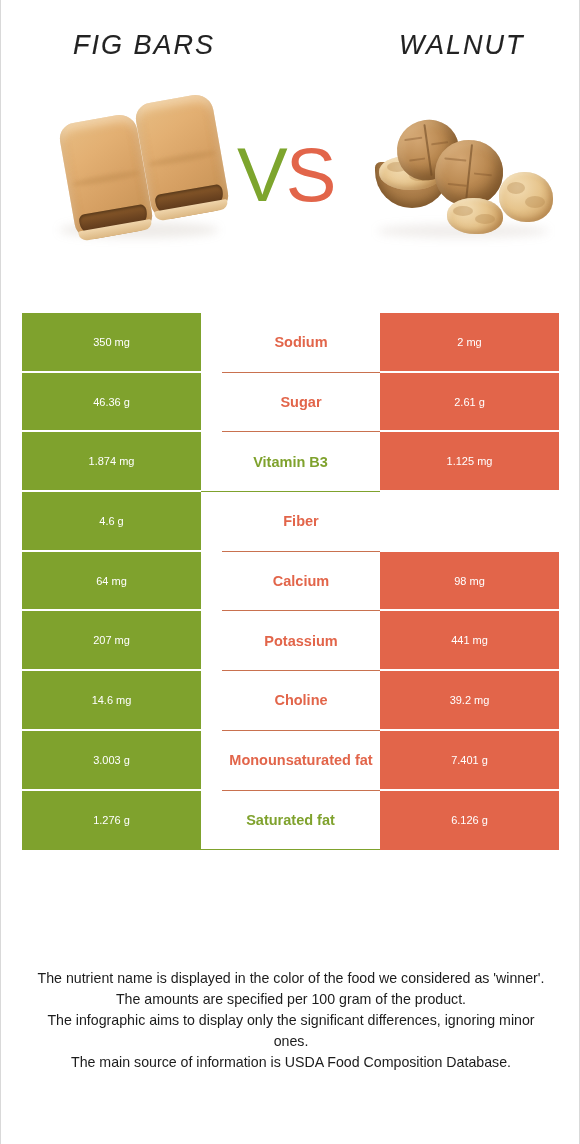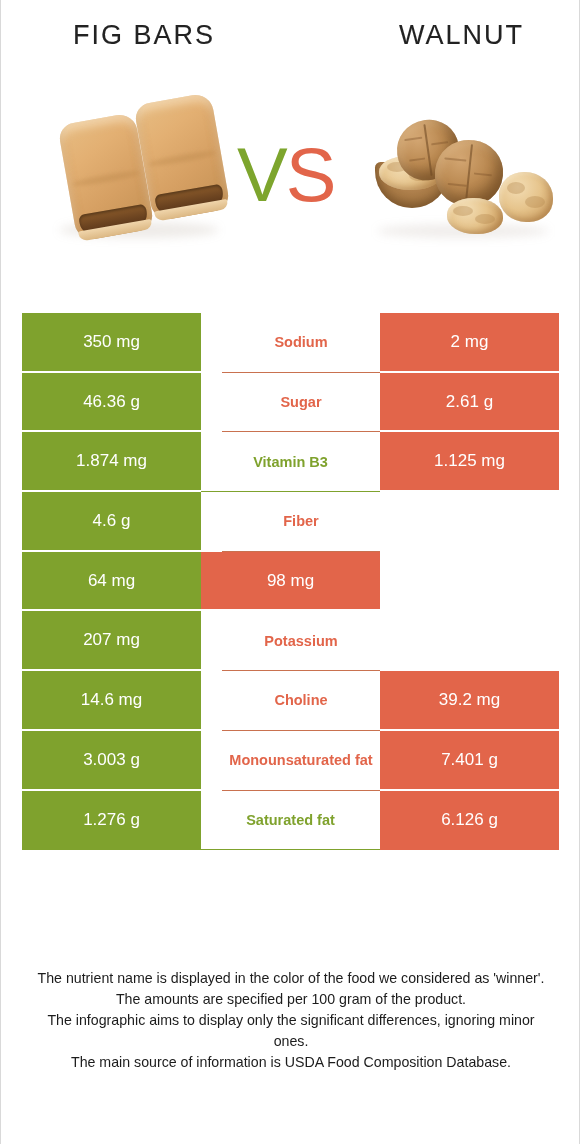--- a/index.html
+++ b/index.html
@@ -26,28 +26,29 @@
 
   
   .header {
     position: absolute;
     top: 0; left: 0;
     width: 580px;
     height: 300px;
   }
   .title {
     position: absolute;
-    top: 20px;
+    top: 30px;
     font-family: "Liberation Sans", sans-serif;
     font-size: 27px;
     font-weight: 300;
     letter-spacing: 2.0px;
     color: #222222;
     text-transform: uppercase;
     white-space: nowrap;
+    font-style: italic;
     -webkit-text-stroke: 0.1px #222;
   }
   .title-left  { left: 72px; }
   .title-right { left: 398px; }
 
   
   .vs {
     position: absolute;
     left: 236px;
     top: 130px;
@@ -187,21 +188,21 @@
   .row {
     position: relative;
     display: flex;
     height: 59.7px;
     margin-bottom: 0px;
   }
   .cell {
     display: flex;
     align-items: center;
     justify-content: center;
-    font-size: 17px;
+    font-size: 11px;
     box-sizing: border-box;
   }
   .cell-left {
     width: 179px;
     color: #ffffff;
     background: #7FA22D;
     border-bottom: 2px solid #ffffff;
   }
   .cell-mid {
     width: 179px;
@@ -322,27 +323,31 @@
         <div class="cell cell-right">1.125 mg</div>
       </div>
       <div class="row win-orange">
         <div class="cell cell-left">4.6 g</div>
         <div class="cell cell-mid">
           <div class="cell-mid-inner">Fiber</div>
         </div>
       </div>
       <div class="row win-orange">
         <div class="cell cell-left">64 mg</div>
+        <div class="cell cell-mid">
+          <div class="cell-mid-inner">Calcium</div>
+        </div>
         <div class="cell cell-right">98 mg</div>
       </div>
       <div class="row win-orange">
         <div class="cell cell-left">207 mg</div>
         <div class="cell cell-mid">
           <div class="cell-mid-inner">Potassium</div>
         </div>
+        <div class="cell cell-right">441 mg</div>
       </div>
       <div class="row win-orange">
         <div class="cell cell-left">14.6 mg</div>
         <div class="cell cell-mid">
           <div class="cell-mid-inner">Choline</div>
         </div>
         <div class="cell cell-right">39.2 mg</div>
       </div>
       <div class="row win-orange">
         <div class="cell cell-left">3.003 g</div>

